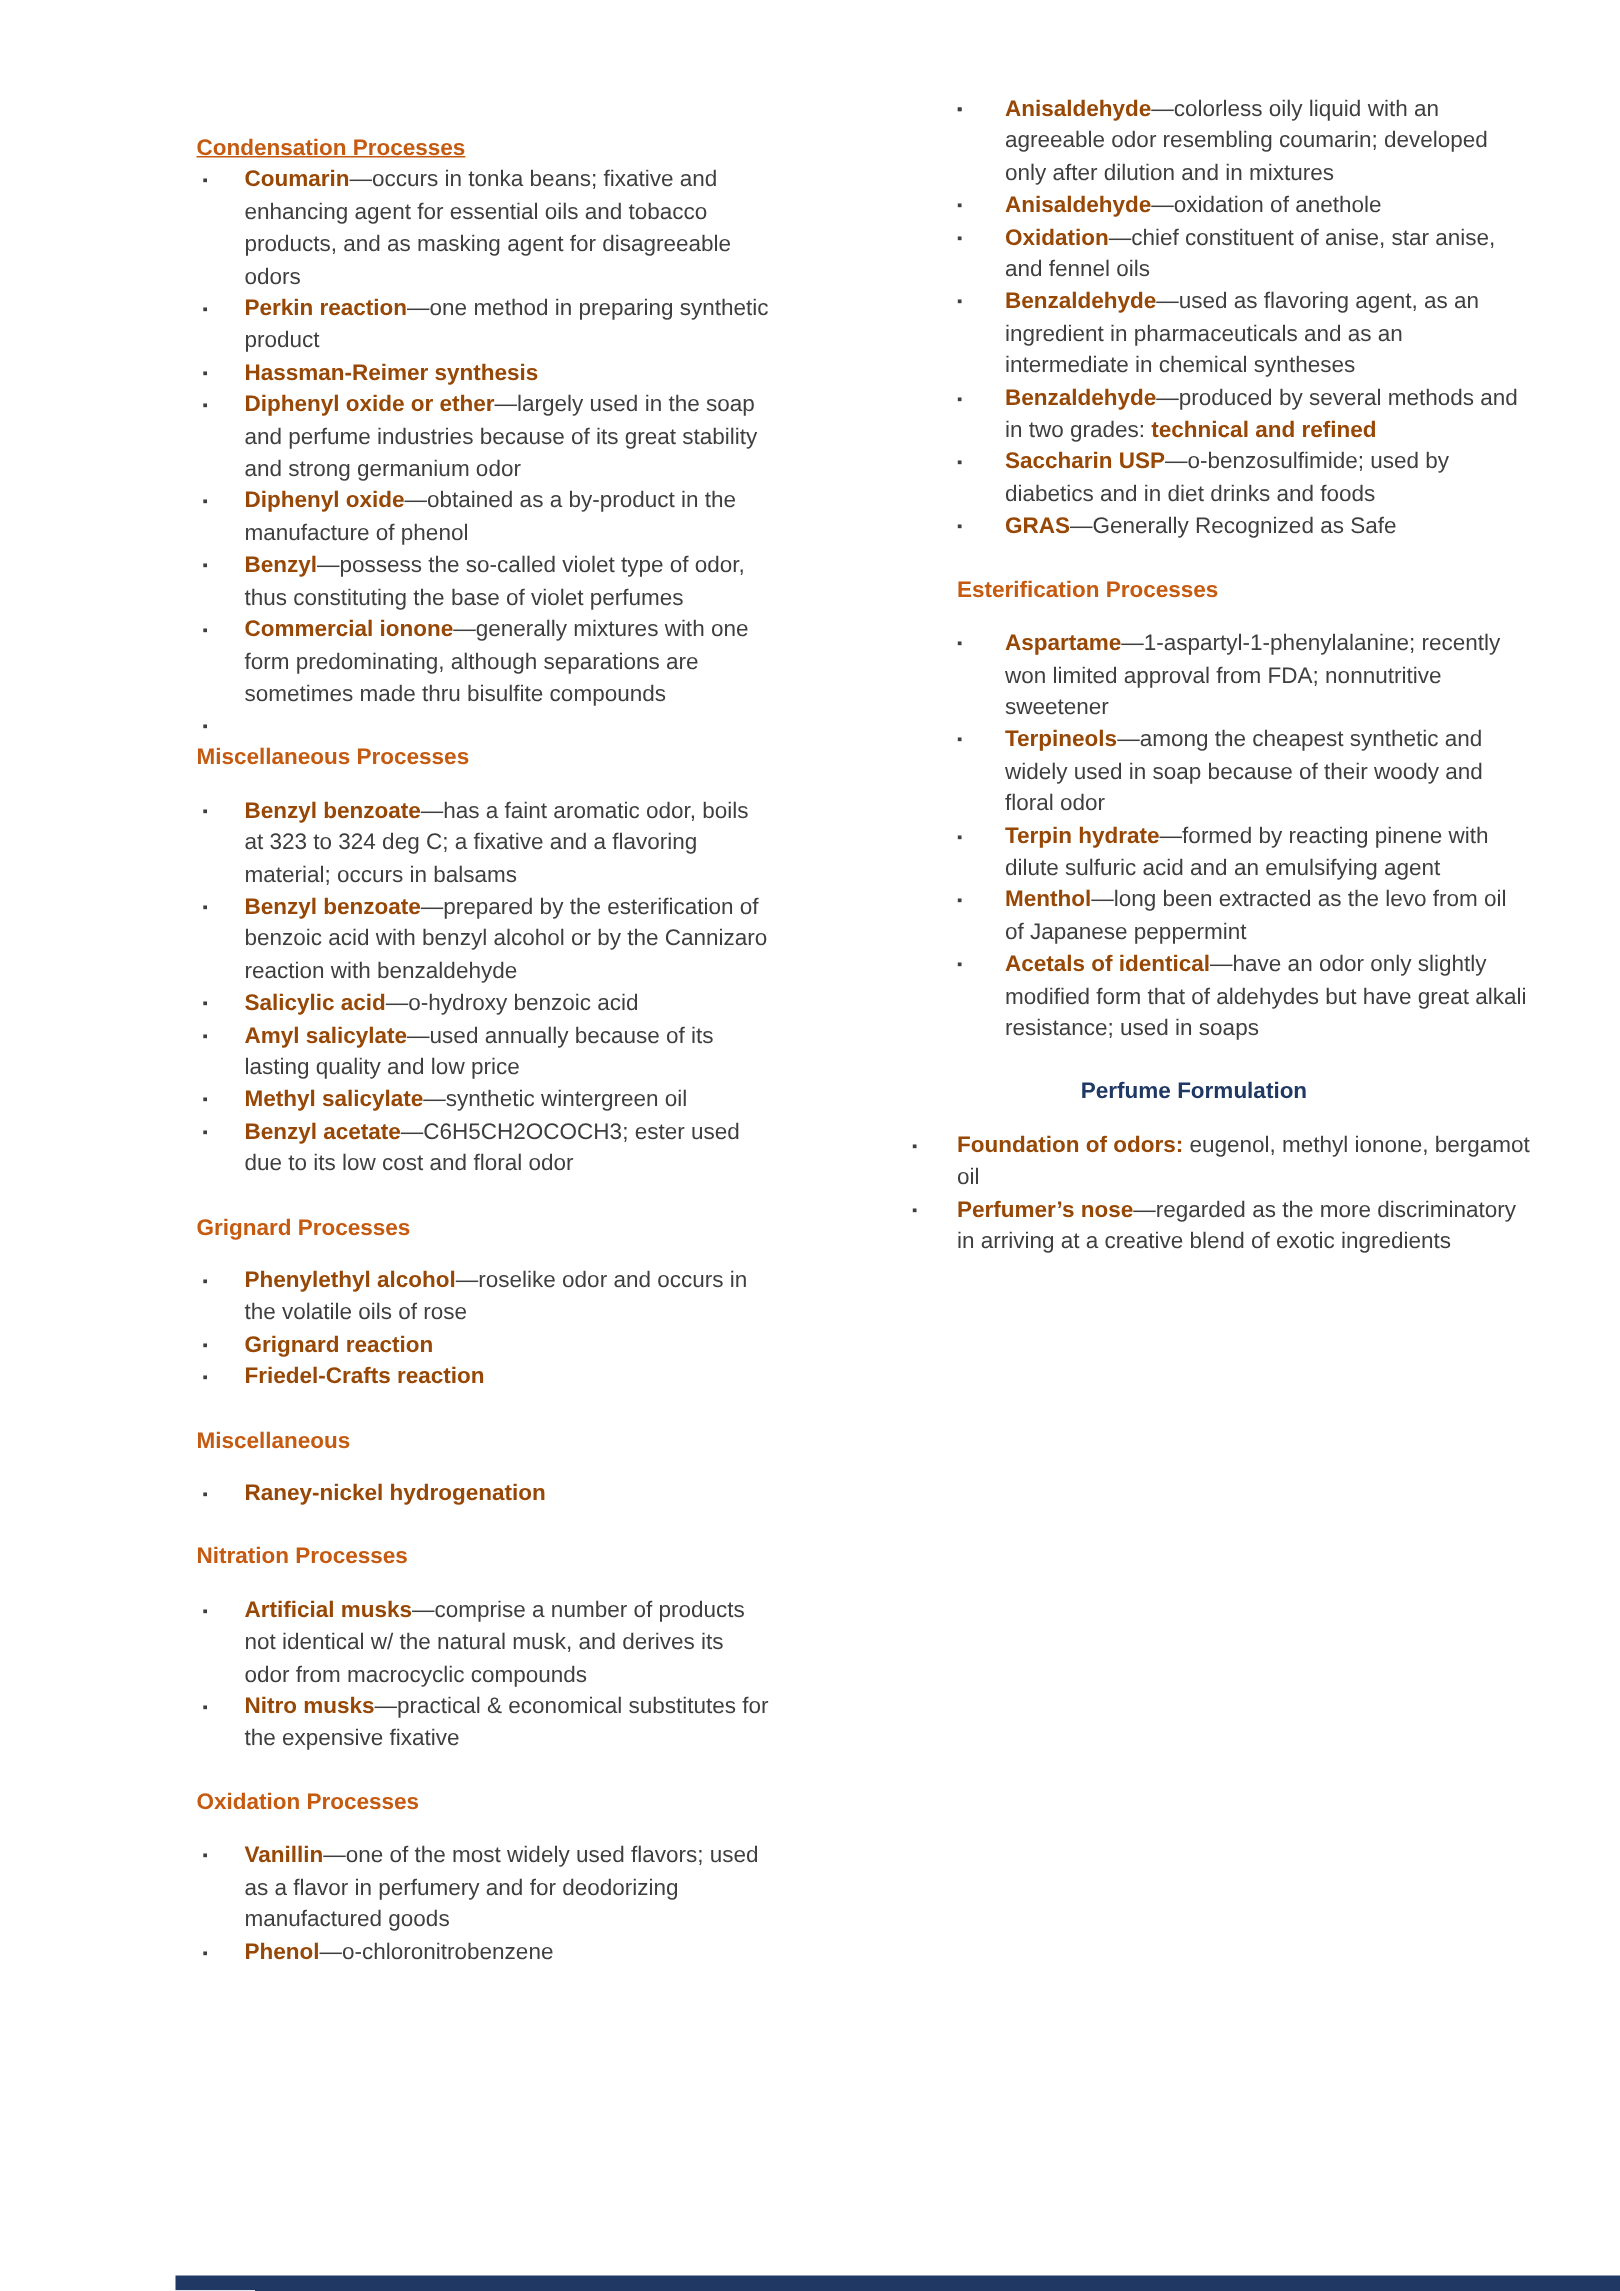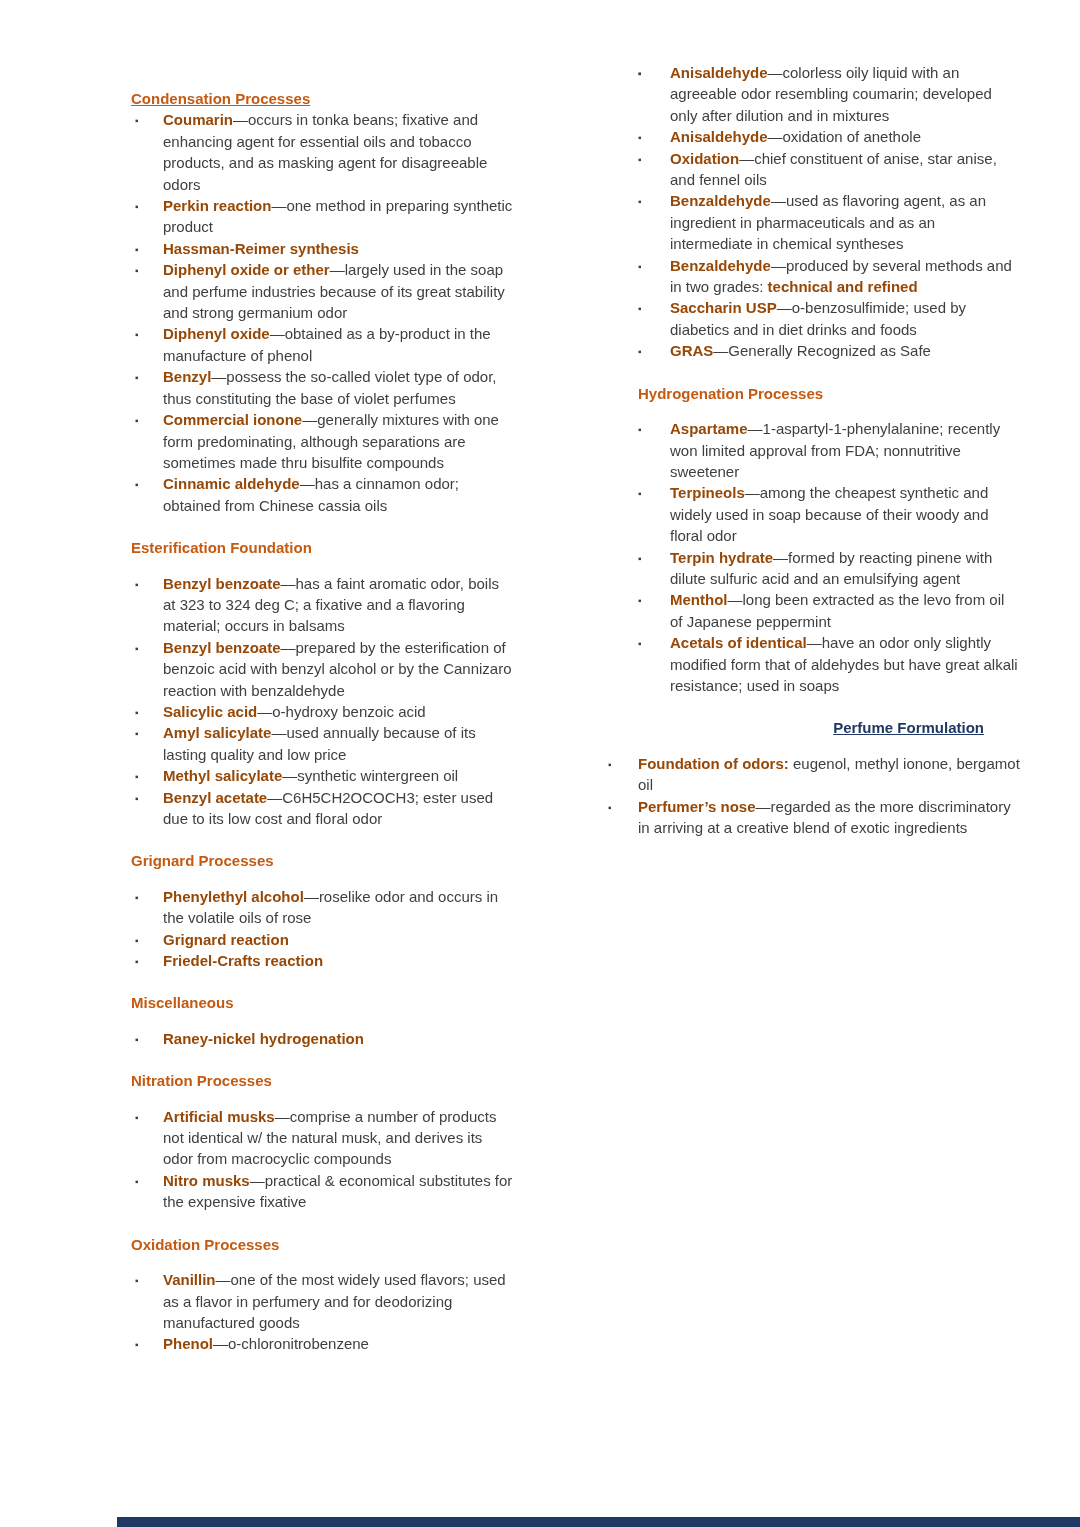--- a/index.html
+++ b/index.html
@@ -8,21 +8,21 @@
     font-family:"Liberation Sans","DejaVu Sans",sans-serif;
     font-size:15px;line-height:21.4px;color:var(--c-body,#3F3F3F);
     overflow:hidden;
   }
   .col{position:absolute;}
   .col-left{left:131px;top:88px;width:384px;}
   .col-right{left:608px;top:62px;width:412px;}
   .sec-heading{font-weight:700;color:var(--c-heading,#C55A11);margin:21px 0 0 0;}
   .col > .sec-heading:first-child{margin-top:0;text-decoration:underline;}
   .col-right .sec-heading{margin-left:30px;}
-  .sec-heading.formulation{color:var(--c-navy,#1F3864);margin-left:0;width:376px;text-align:right;text-decoration:underline;}
+  .sec-heading.formulation{color:var(--c-navy,#1F3864);margin-left:0;width:376px;text-align:center;}
   ul.blist{list-style:none;margin:0;padding:0;}
   ul.blist.gap{margin-top:14px;}
   ul.blist li{position:relative;}
   ul.ind-a li{padding-left:32px;}
   ul.ind-a .bullet{left:4px;}
   ul.ind-b li{padding-left:62px;}
   ul.ind-b .bullet{left:30px;}
   ul.ind-c li{padding-left:30px;}
   ul.ind-c .bullet{left:0;}
   .bullet{position:absolute;top:1px;font-size:10px;color:var(--c-body,#3F3F3F);}
@@ -36,23 +36,23 @@
   <div class="col col-left">
       <div class="sec-heading">Condensation Processes</div>
       <ul class="blist ind-a">
         <li><span class="bullet">▪</span><span><b class="term">Coumarin</b>—occurs in tonka beans; fixative and enhancing agent for essential oils and tobacco products, and as masking agent for disagreeable odors</span></li>
         <li><span class="bullet">▪</span><span><b class="term">Perkin reaction</b>—one method in preparing synthetic product</span></li>
         <li><span class="bullet">▪</span><span><b class="term">Hassman-Reimer synthesis</b></span></li>
         <li><span class="bullet">▪</span><span><b class="term">Diphenyl oxide or ether</b>—largely used in the soap and perfume industries because of its great stability and strong germanium odor</span></li>
         <li><span class="bullet">▪</span><span><b class="term">Diphenyl oxide</b>—obtained as a by-product in the manufacture of phenol</span></li>
         <li><span class="bullet">▪</span><span><b class="term">Benzyl</b>—possess the so-called violet type of odor, thus constituting the base of violet perfumes</span></li>
         <li><span class="bullet">▪</span><span><b class="term">Commercial ionone</b>—generally mixtures with one form predominating, although separations are sometimes made thru bisulfite compounds</span></li>
-        <li><span class="bullet">▪</span><span><b class="term">Cinnamic aldehyde</b>—has a cinnamon odor; obtained from Chinese cassia oils</span></li>
+        <li><span class="bullet">▪</span></li>
       </ul>
-      <div class="sec-heading">Esterification Foundation</div>
+      <div class="sec-heading">Miscellaneous Processes</div>
       <ul class="blist ind-a gap">
         <li><span class="bullet">▪</span><span><b class="term">Benzyl benzoate</b>—has a faint aromatic odor, boils at 323 to 324 deg C; a fixative and a flavoring material; occurs in balsams</span></li>
         <li><span class="bullet">▪</span><span><b class="term">Benzyl benzoate</b>—prepared by the esterification of benzoic acid with benzyl alcohol or by the Cannizaro reaction with benzaldehyde</span></li>
         <li><span class="bullet">▪</span><span><b class="term">Salicylic acid</b>—o-hydroxy benzoic acid</span></li>
         <li><span class="bullet">▪</span><span><b class="term">Amyl salicylate</b>—used annually because of its lasting quality and low price</span></li>
         <li><span class="bullet">▪</span><span><b class="term">Methyl salicylate</b>—synthetic wintergreen oil</span></li>
         <li><span class="bullet">▪</span><span><b class="term">Benzyl acetate</b>—C6H5CH2OCOCH3; ester used due to its low cost and floral odor</span></li>
       </ul>
       <div class="sec-heading">Grignard Processes</div>
       <ul class="blist ind-a gap">
@@ -79,21 +79,21 @@
       <ul class="blist ind-b">
         <li><span class="bullet">▪</span></li>
         <li><span class="bullet">▪</span><span><b class="term">Anisaldehyde</b>—colorless oily liquid with an agreeable odor resembling coumarin; developed only after dilution and in mixtures</span></li>
         <li><span class="bullet">▪</span><span><b class="term">Anisaldehyde</b>—oxidation of anethole</span></li>
         <li><span class="bullet">▪</span><span><b class="term">Oxidation</b>—chief constituent of anise, star anise, and fennel oils</span></li>
         <li><span class="bullet">▪</span><span><b class="term">Benzaldehyde</b>—used as flavoring agent, as an ingredient in pharmaceuticals and as an intermediate in chemical syntheses</span></li>
         <li><span class="bullet">▪</span><span><b class="term">Benzaldehyde</b>—produced by several methods and in two grades: <b class="term">technical and refined</b></span></li>
         <li><span class="bullet">▪</span><span><b class="term">Saccharin USP</b>—o-benzosulfimide; used by diabetics and in diet drinks and foods</span></li>
         <li><span class="bullet">▪</span><span><b class="term">GRAS</b>—Generally Recognized as Safe</span></li>
       </ul>
-      <div class="sec-heading">Hydrogenation Processes</div>
+      <div class="sec-heading">Esterification Processes</div>
       <ul class="blist ind-b gap">
         <li><span class="bullet">▪</span><span><b class="term">Aspartame</b>—1-aspartyl-1-phenylalanine; recently won limited approval from FDA; nonnutritive sweetener</span></li>
         <li><span class="bullet">▪</span><span><b class="term">Terpineols</b>—among the cheapest synthetic and widely used in soap because of their woody and floral odor</span></li>
         <li><span class="bullet">▪</span><span><b class="term">Terpin hydrate</b>—formed by reacting pinene with dilute sulfuric acid and an emulsifying agent</span></li>
         <li><span class="bullet">▪</span><span><b class="term">Menthol</b>—long been extracted as the levo from oil of Japanese peppermint</span></li>
         <li><span class="bullet">▪</span><span><b class="term">Acetals of identical</b>—have an odor only slightly modified form that of aldehydes but have great alkali resistance; used in soaps</span></li>
       </ul>
       <div class="sec-heading formulation">Perfume Formulation</div>
       <ul class="blist ind-c gap">
         <li><span class="bullet">▪</span><span><b class="term">Foundation of odors:</b> eugenol, methyl ionone, bergamot oil</span></li>

